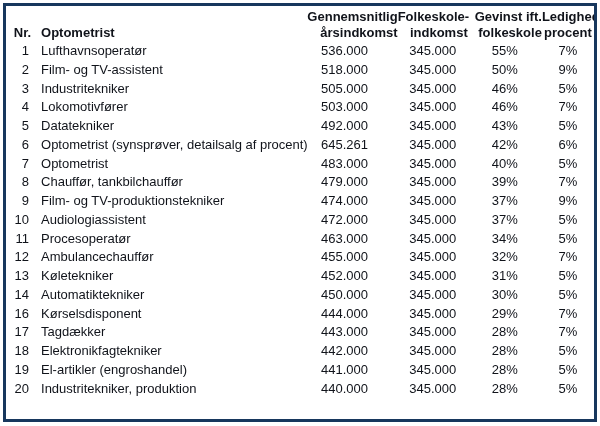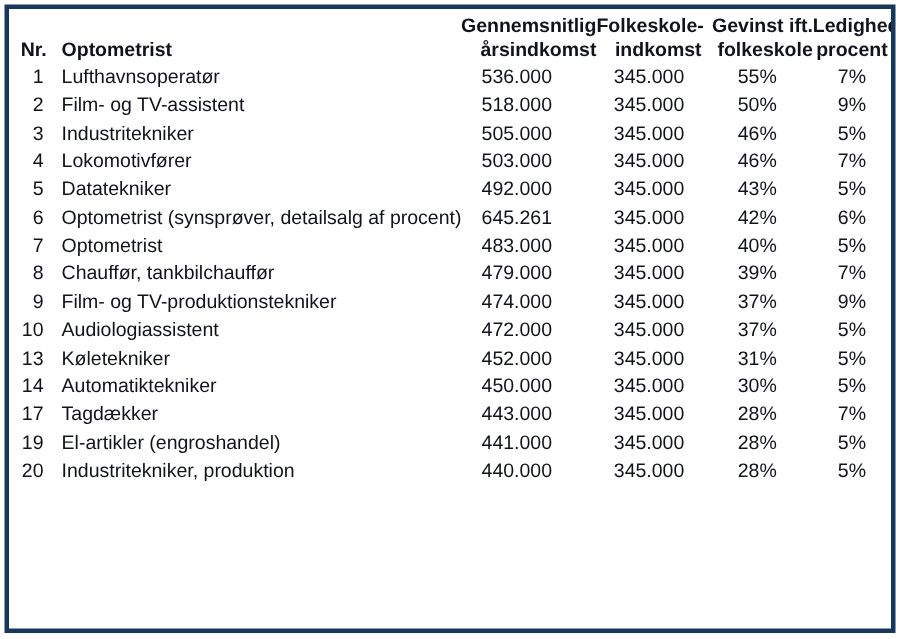--- a/index.html
+++ b/index.html
@@ -162,42 +162,74 @@
         </tr>
         <tr>
           <td class="cell-nr">10</td>
           <td class="cell-udd">Audiologiassistent</td>
           <td class="cell-num">472.000</td>
           <td class="cell-num">345.000</td>
           <td class="cell-num">37%</td>
           <td class="cell-num">5%</td>
         </tr>
         <tr>
+          <td class="cell-nr">11</td>
+          <td class="cell-udd">Procesoperatør</td>
+          <td class="cell-num">463.000</td>
+          <td class="cell-num">345.000</td>
+          <td class="cell-num">34%</td>
+          <td class="cell-num">5%</td>
+        </tr>
+        <tr>
+          <td class="cell-nr">12</td>
+          <td class="cell-udd">Ambulancechauffør</td>
+          <td class="cell-num">455.000</td>
+          <td class="cell-num">345.000</td>
+          <td class="cell-num">32%</td>
+          <td class="cell-num">7%</td>
+        </tr>
+        <tr>
           <td class="cell-nr">13</td>
           <td class="cell-udd">Køletekniker</td>
           <td class="cell-num">452.000</td>
           <td class="cell-num">345.000</td>
           <td class="cell-num">31%</td>
           <td class="cell-num">5%</td>
         </tr>
         <tr>
           <td class="cell-nr">14</td>
           <td class="cell-udd">Automatiktekniker</td>
           <td class="cell-num">450.000</td>
           <td class="cell-num">345.000</td>
           <td class="cell-num">30%</td>
           <td class="cell-num">5%</td>
         </tr>
         <tr>
+          <td class="cell-nr">16</td>
+          <td class="cell-udd">Kørselsdisponent</td>
+          <td class="cell-num">444.000</td>
+          <td class="cell-num">345.000</td>
+          <td class="cell-num">29%</td>
+          <td class="cell-num">7%</td>
+        </tr>
+        <tr>
           <td class="cell-nr">17</td>
           <td class="cell-udd">Tagdækker</td>
           <td class="cell-num">443.000</td>
           <td class="cell-num">345.000</td>
           <td class="cell-num">28%</td>
           <td class="cell-num">7%</td>
+        </tr>
+        <tr>
+          <td class="cell-nr">18</td>
+          <td class="cell-udd">Elektronikfagtekniker</td>
+          <td class="cell-num">442.000</td>
+          <td class="cell-num">345.000</td>
+          <td class="cell-num">28%</td>
+          <td class="cell-num">5%</td>
         </tr>
         <tr>
           <td class="cell-nr">19</td>
           <td class="cell-udd">El-artikler (engroshandel)</td>
           <td class="cell-num">441.000</td>
           <td class="cell-num">345.000</td>
           <td class="cell-num">28%</td>
           <td class="cell-num">5%</td>
         </tr>
         <tr>

